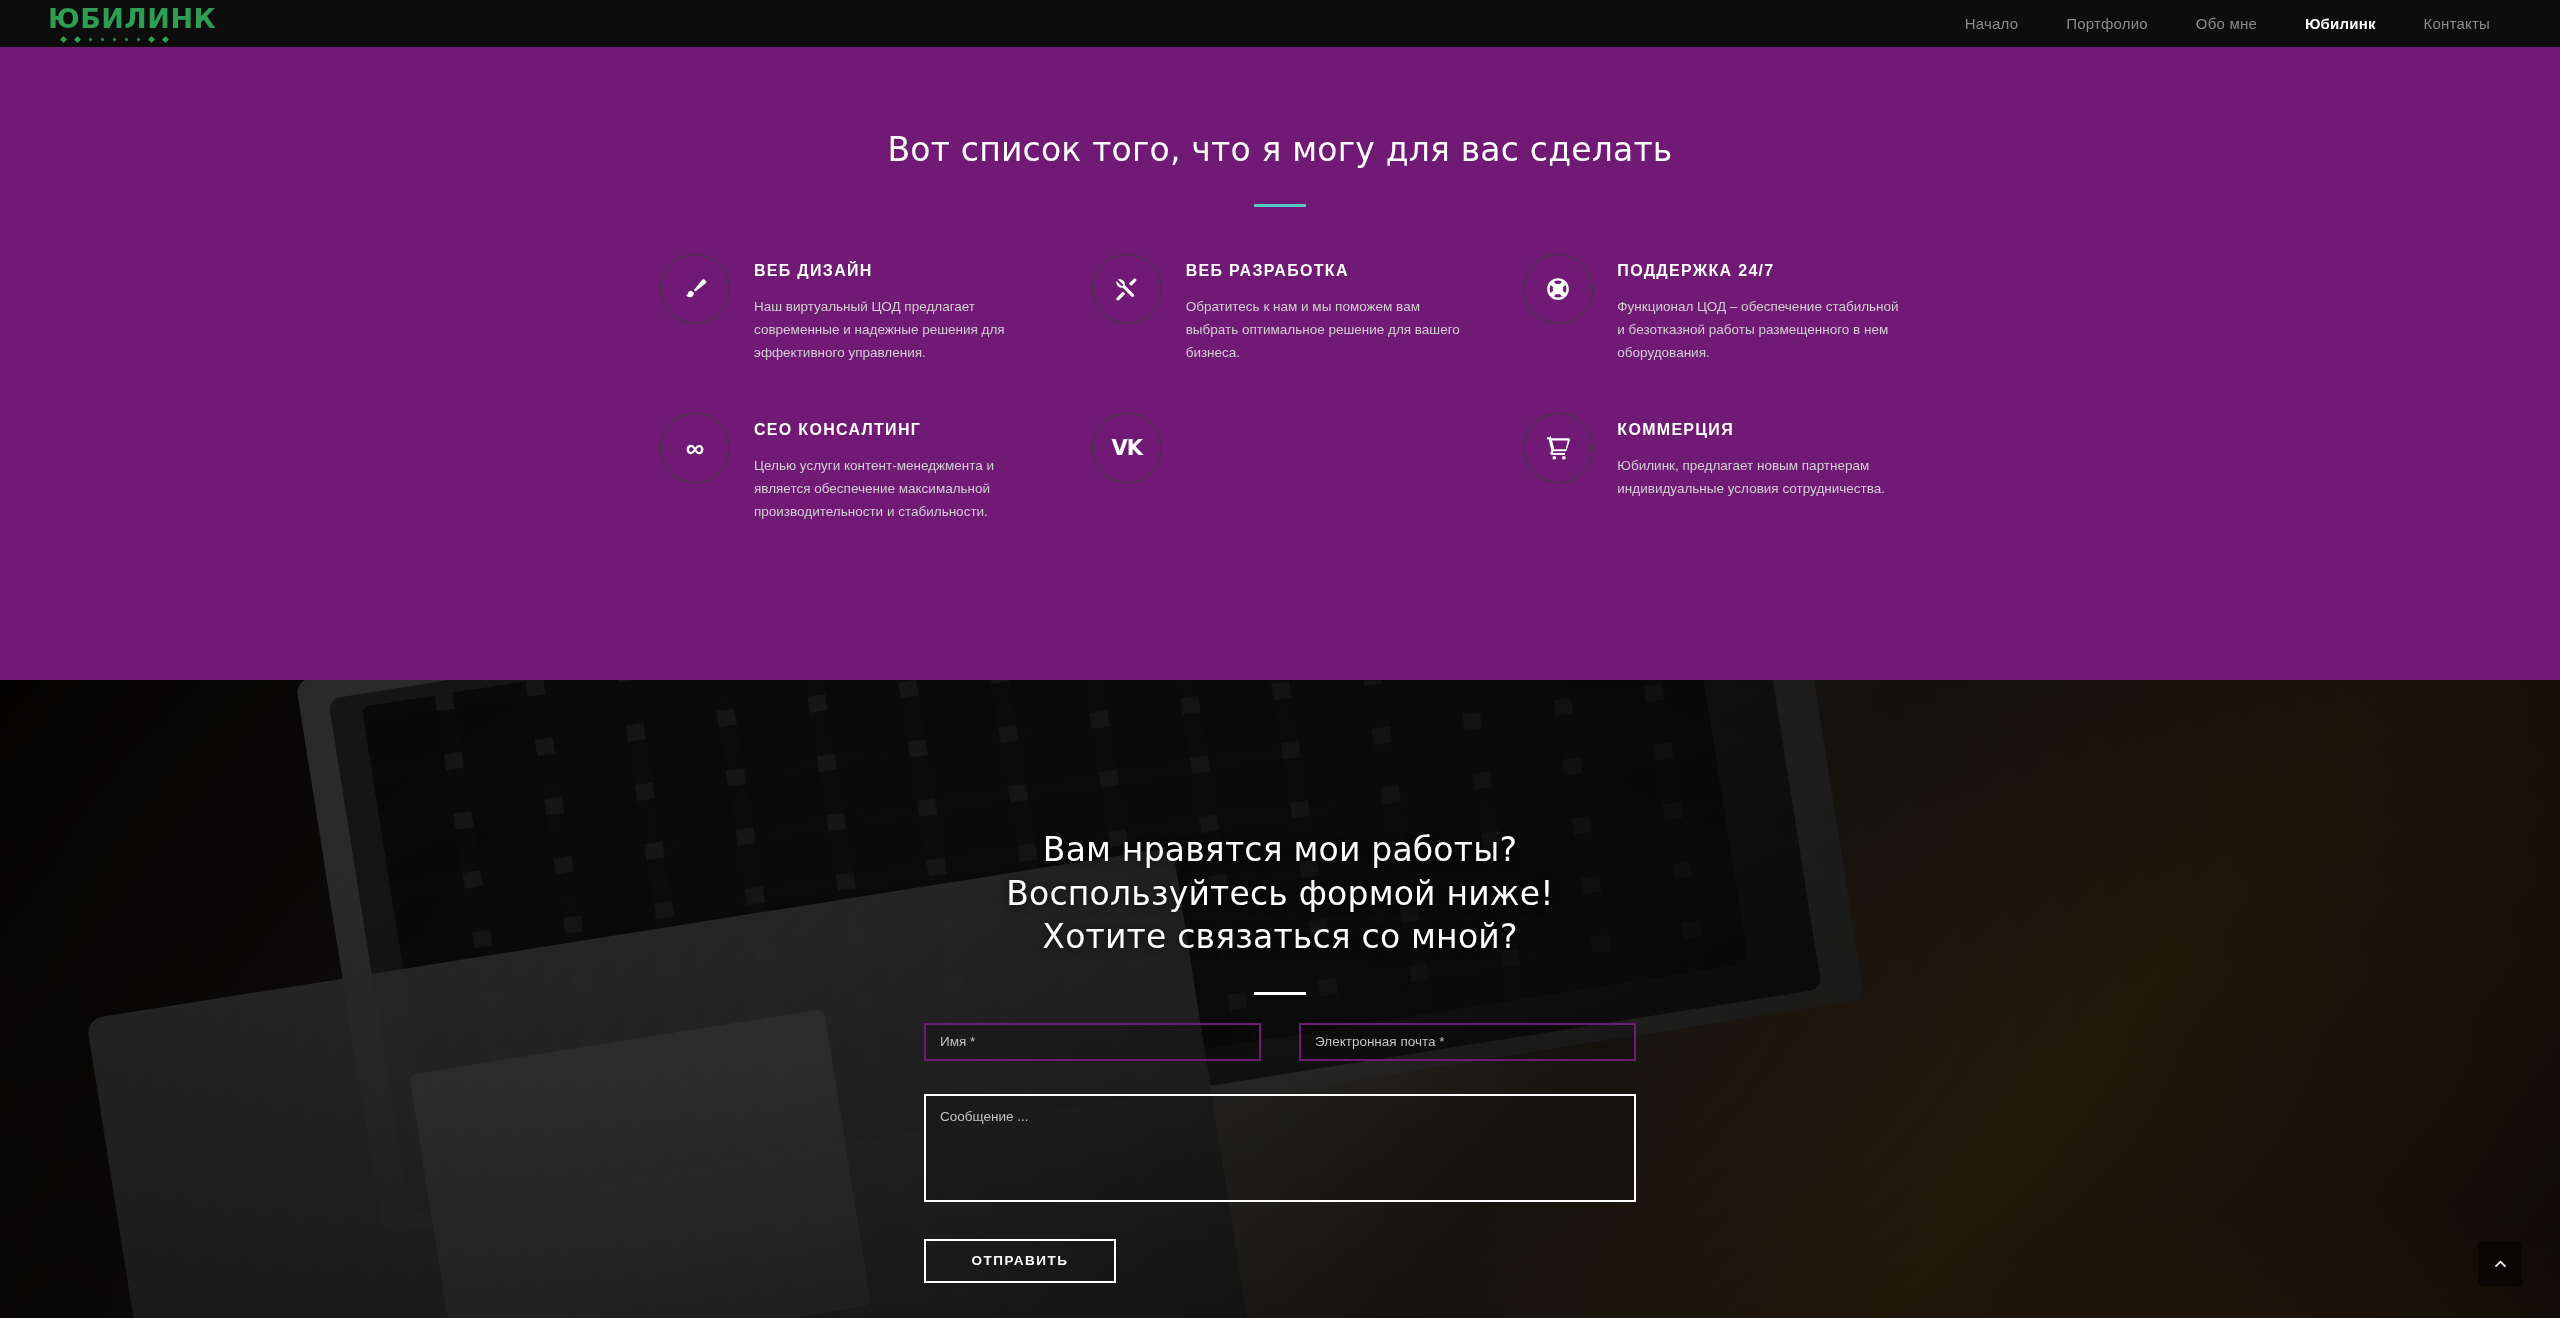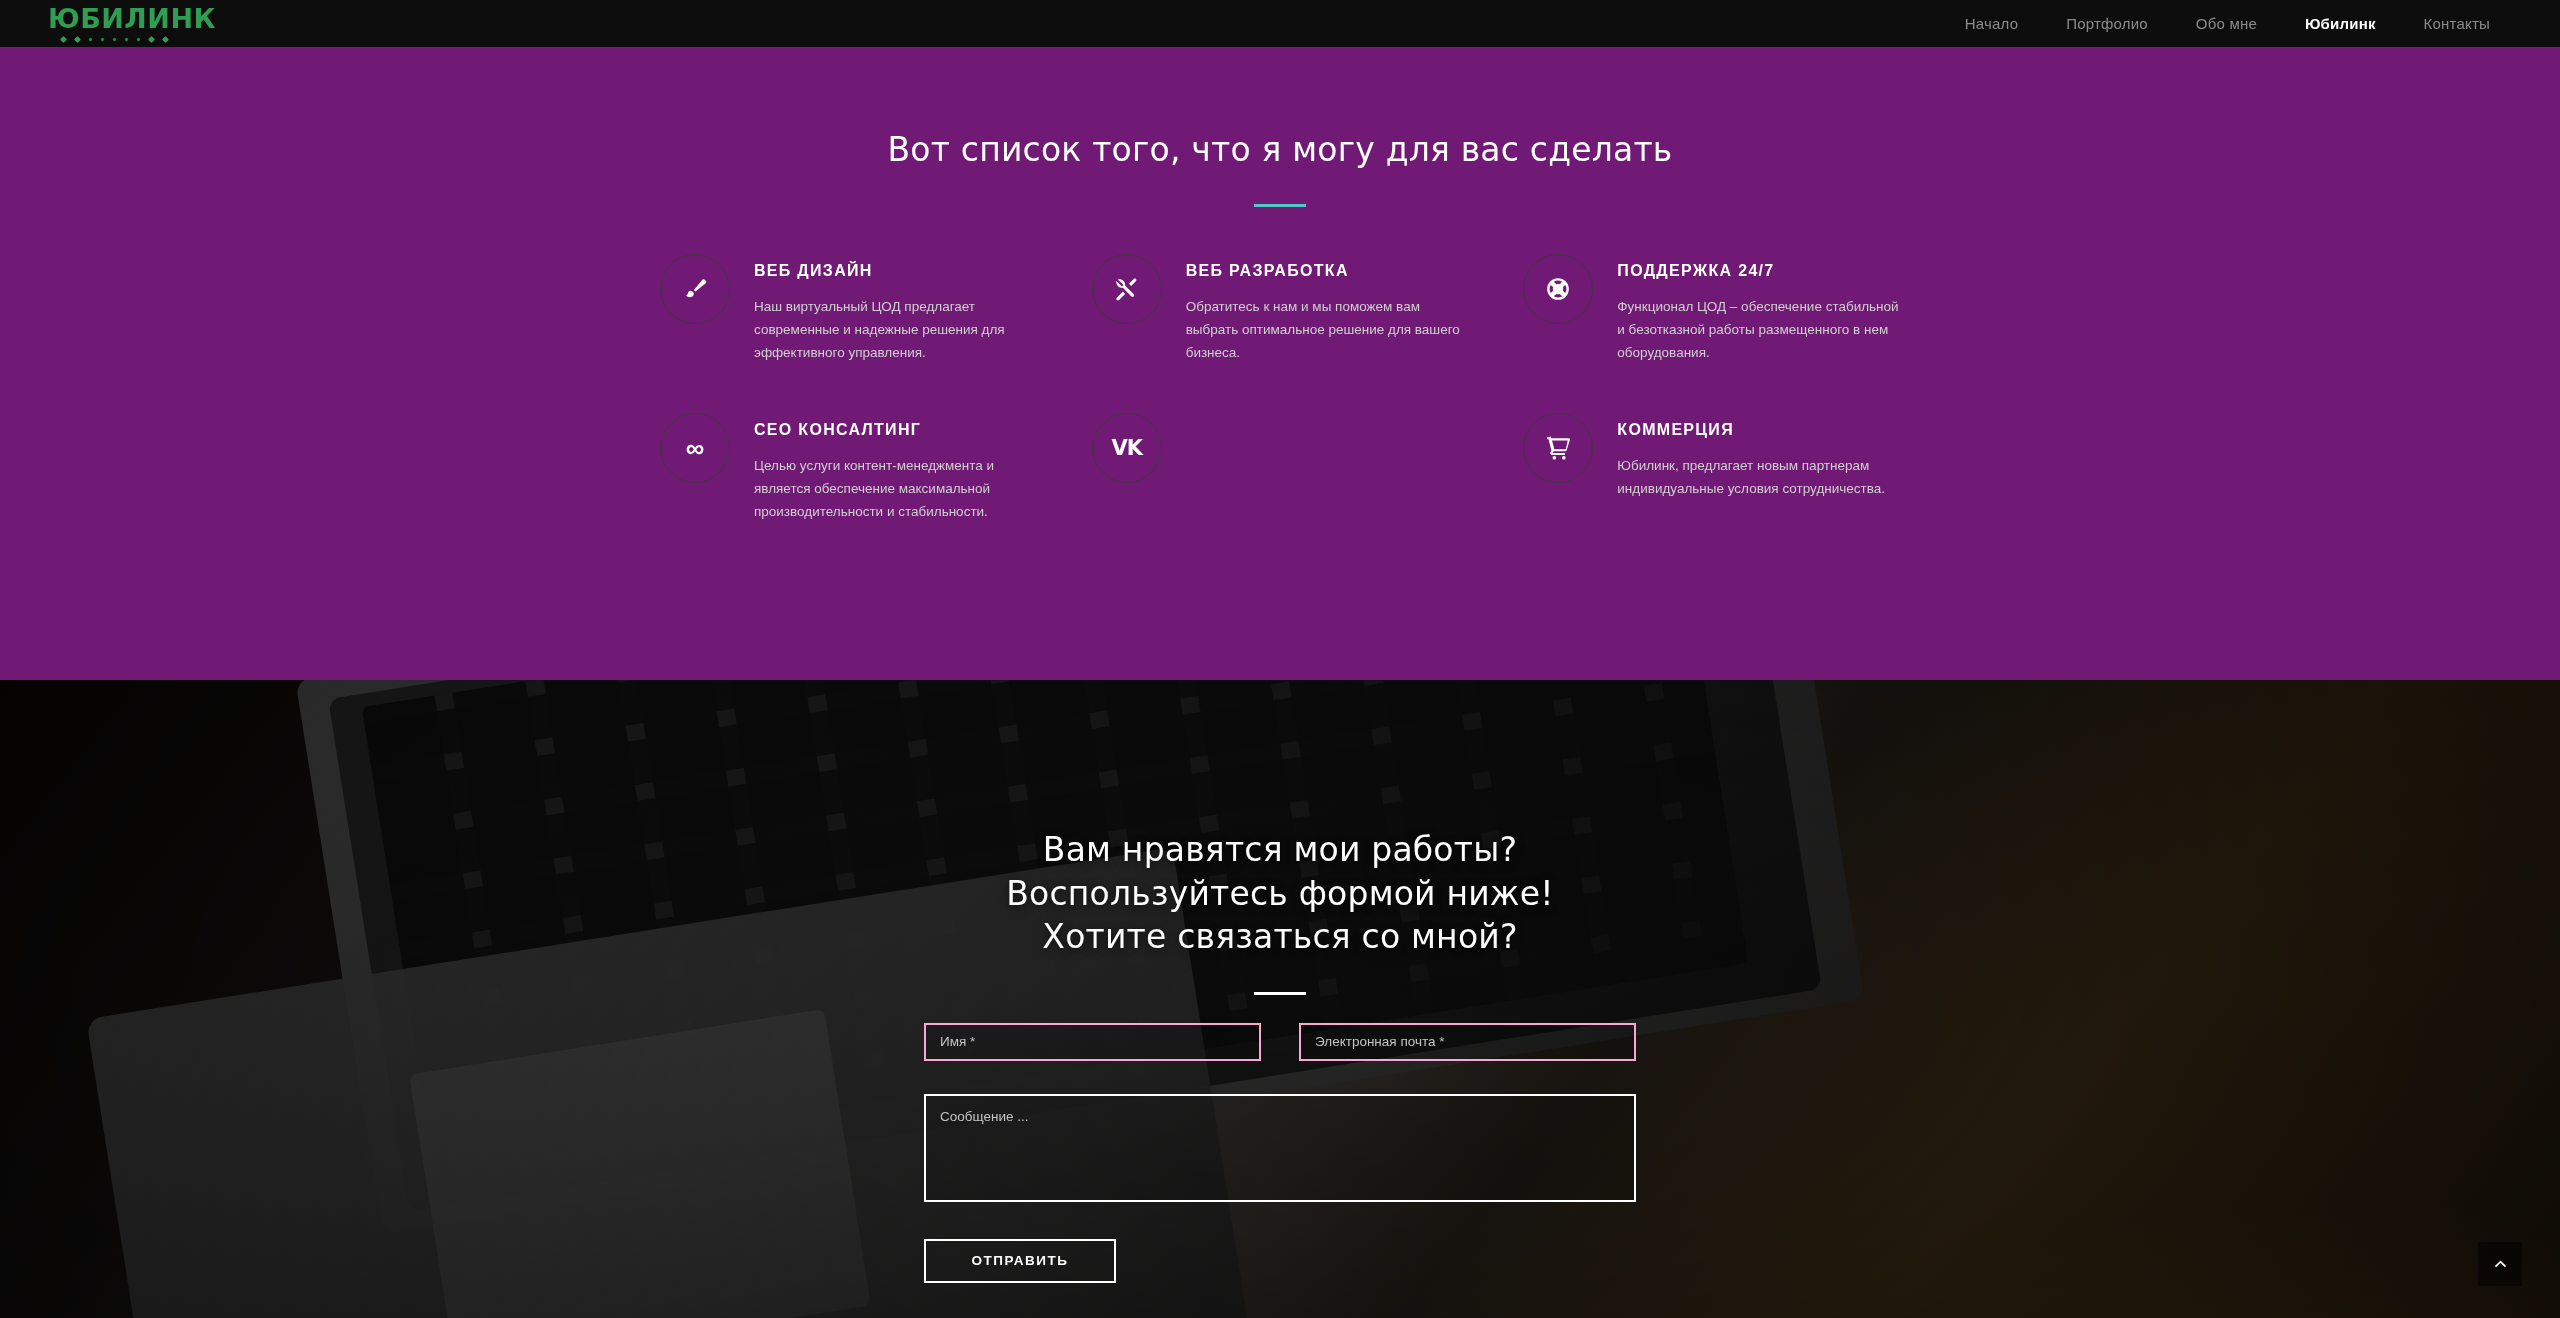--- a/index.html
+++ b/index.html
@@ -134,21 +134,21 @@
   .contact-title{
     color:#ffffff; font-size:33px; font-weight:400; line-height:1.32;
     letter-spacing:.2px; font-family:"DejaVu Sans",sans-serif;
     text-shadow:0 2px 10px rgba(0,0,0,.65);
   }
   .contact-rule{ width:52px; height:3px; background:#ffffff; margin:33px auto 0; }
 
   .form{ position:relative; z-index:6; width:712px; margin:28px auto 0; }
   .row{ display:flex; gap:38px; }
   .field{
-    flex:1; height:38px; border:2px solid #f9a8d4; background:rgba(0,0,0,.18);
+    flex:1; height:38px; border:2px solid #701a75; background:rgba(0,0,0,.18);
     color:#ffffff; font-size:13.5px; padding:0 14px;
     font-family:"Liberation Sans",sans-serif; outline:none;
   }
   .field::placeholder{ color:#c3c3c3; opacity:1; }
   .msg{
     width:712px; height:108px; margin-top:33px; border:2px solid #ffffff;
     background:rgba(0,0,0,.12); color:#ffffff; font-size:13.5px;
     padding:13px 14px; resize:none; outline:none;
     font-family:"Liberation Sans",sans-serif;
   }

